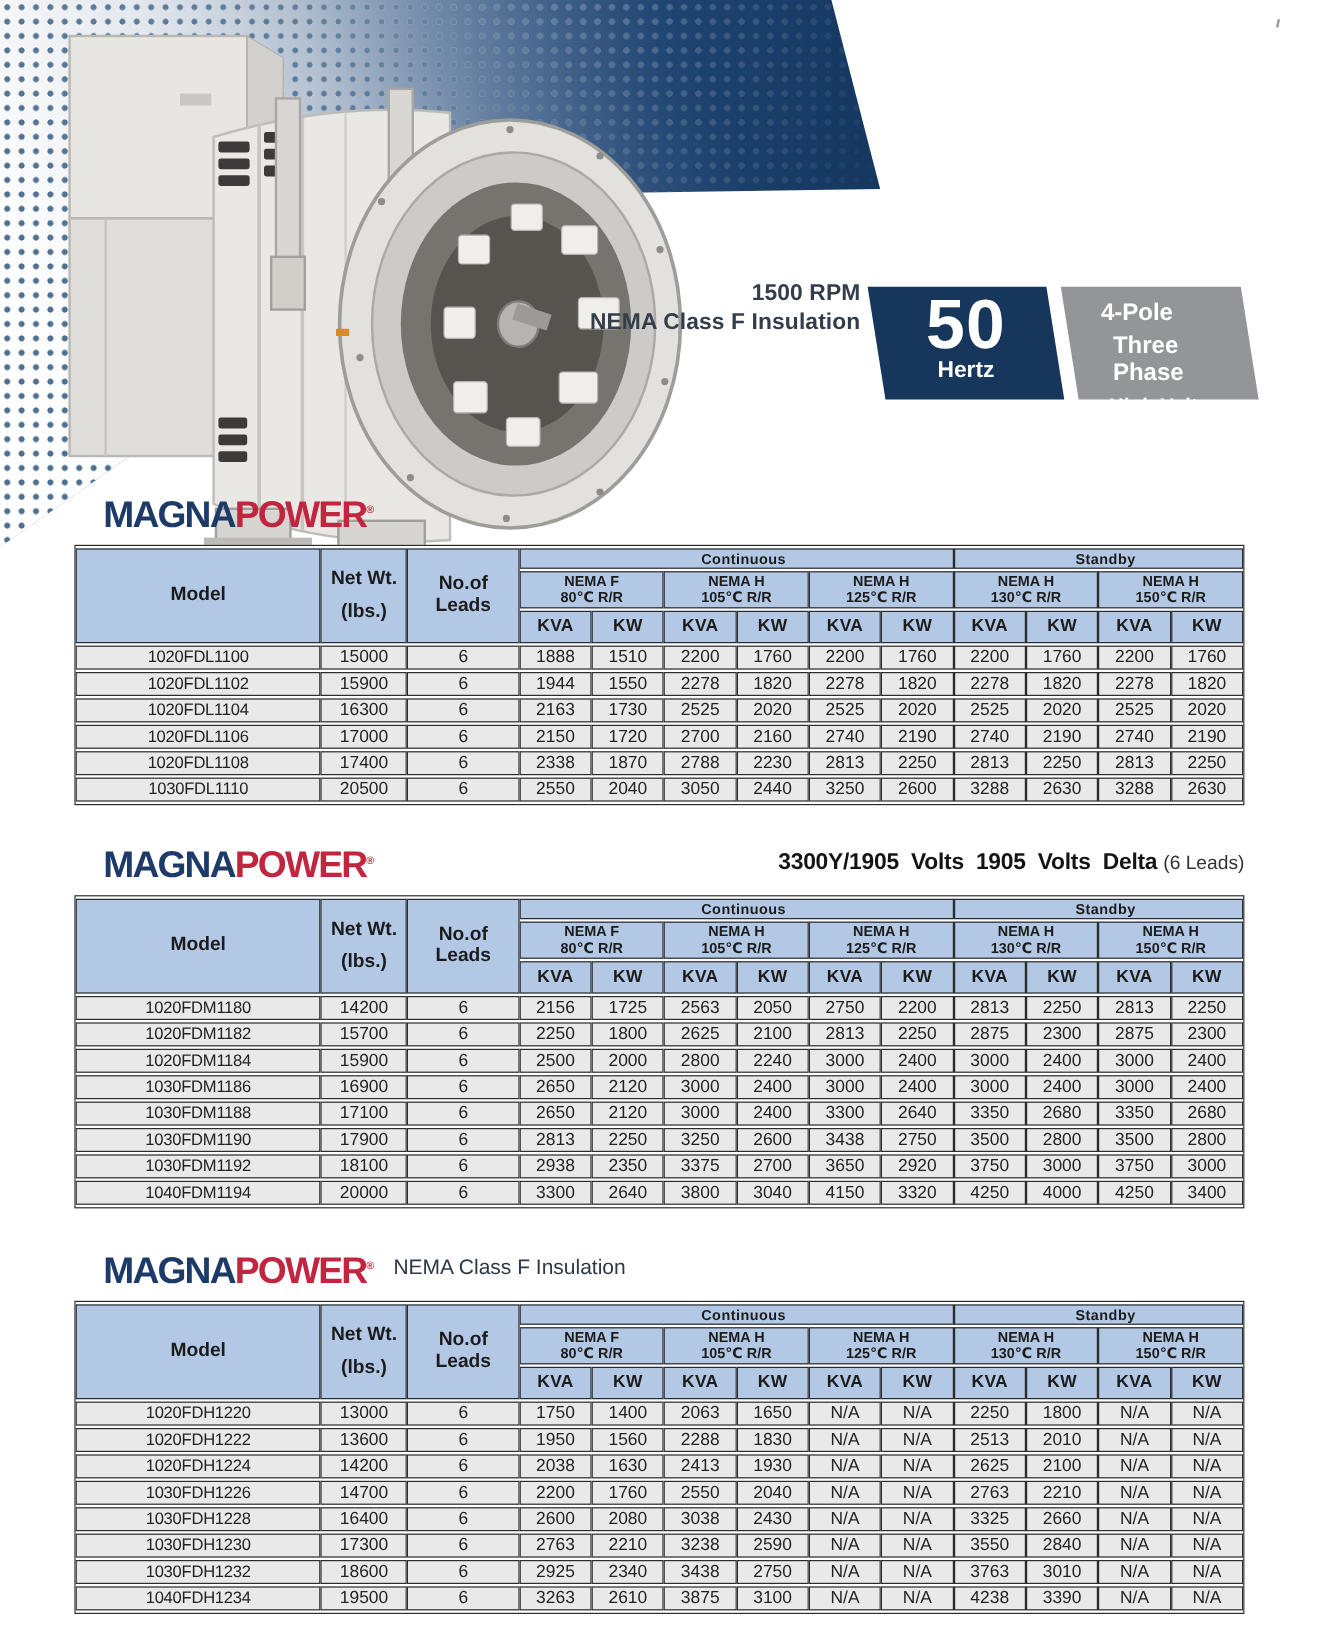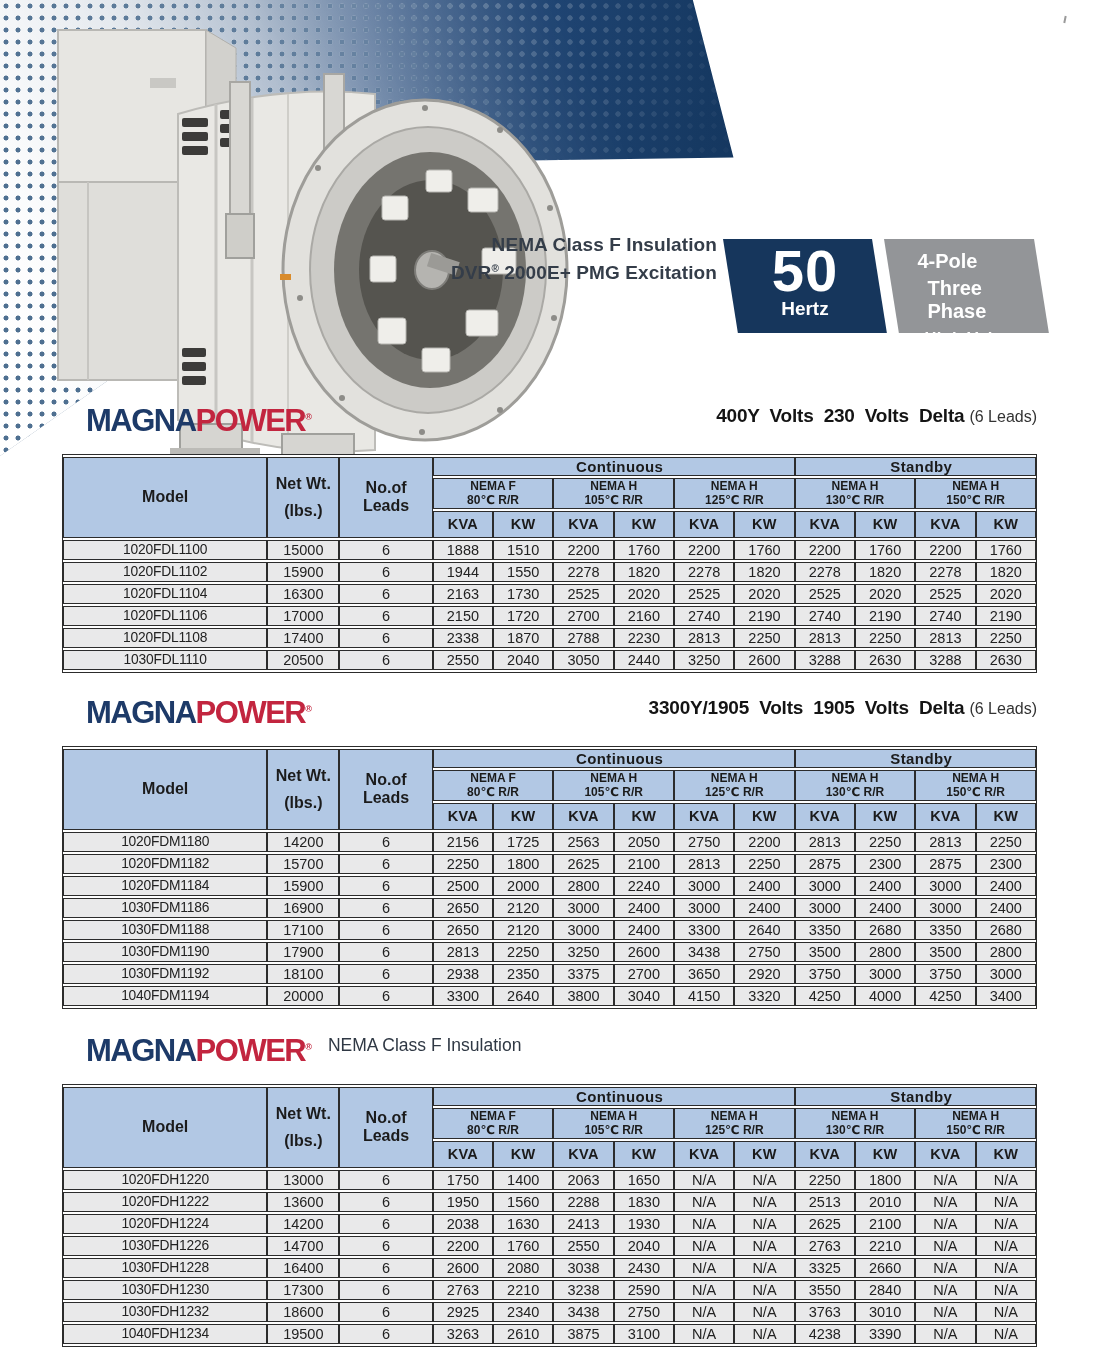--- a/index.html
+++ b/index.html
@@ -39,35 +39,35 @@
   .badge-inner { transform:skewX(-9deg); width:100%; height:100%; color:#fff; }
   .freq-value { text-align:center; font-size:58px; font-weight:800; line-height:1.0; padding-top:3px; letter-spacing:1px; }
   .freq-unit  { text-align:center; font-size:19px; font-weight:700; margin-top:-2px; }
   .type-l1 { font-size:20px;   font-weight:800; padding:11px 0 0 26px; }
   .type-l2 { font-size:20px;   font-weight:800; padding:4px 0 0 36px; }
   .type-l3 { font-size:16.5px; font-weight:700; padding:6px 0 0 33px; letter-spacing:.3px; }
 
   
   .table-block { position:absolute; left:62px; width:975px; }
   .tb1 { top:405px; } .tb2 { top:697px; } .tb3 { top:1035px; }
-  .logo-row { display:flex; align-items:flex-start; height:46px; padding-left:24px; margin-bottom:3px; }
+  .logo-row { display:flex; align-items:center; height:46px; padding-left:24px; margin-bottom:3px; }
   .logo { font-size:31px; font-weight:800; letter-spacing:-1.5px; line-height:1; white-space:nowrap; }
   .logo-magna { color:#1D3A68; font-weight:700; }
   .logo-power { color:#C2253F; font-weight:800; }
   .logo-reg { font-size:9px; vertical-align:super; color:#C2253F; letter-spacing:0; }
   .pre-title { font-size:17.5px; color:#2f3844; margin:0 0 4px 16px; }
   .tbl-title { margin-left:auto; margin-bottom:3px; white-space:nowrap; }
   .tbl-title-bold { font-size:19px; font-weight:800; color:#141414; word-spacing:5px; letter-spacing:-.2px; }
   .tbl-title-note { font-size:16px; font-weight:400; color:#333; margin-left:5px; }
 
   table.spec-table { width:100%; border-collapse:separate; border-spacing:0 2px; border:1px solid #2c2c2c; background:#fff; table-layout:fixed; }
   .spec-table th, .spec-table td { border:1px solid #2c2c2c; text-align:center; vertical-align:middle; overflow:hidden; }
   .spec-table th { background:#B2C8E4; color:#1b1b1b; font-weight:600; }
   .spec-table td { background:#E9E9EA; color:#222; font-size:14.5px; height:19px; padding:1px 2px; }
-  th.h-strip { font-size:15px; height:17px; letter-spacing:.4px; font-weight:600;padding-left:12px; }
+  th.h-strip { font-size:12px; height:17px; letter-spacing:.4px; font-weight:600;padding-left:12px; }
   th.h-nema  { font-size:12px; line-height:1.2; height:30px; }
   th.h-unit  { font-size:14.5px; height:27px; letter-spacing:.3px; }
   th.h-left  { font-size:16px; }
   td.c-model { font-size:13.8px; letter-spacing:-.2px; }
   .ln-gap { margin-top:9px; }
 </style>
 </head>
 <body>
 
 <div class="page">
@@ -137,22 +137,22 @@
       </g>
 
       <rect x="150" y="406" width="62" height="26" fill="#d6d5d1" stroke="#a0a09c" stroke-width="2"></rect>
       <rect x="252" y="416" width="72" height="24" fill="#d6d5d1" stroke="#a0a09c" stroke-width="2"></rect>
       <rect x="140" y="430" width="90" height="10" fill="#bcbbb7"></rect>
 
       <rect x="250" y="256" width="11" height="6" fill="#d98b2b"></rect>
     </svg>
 
     <div class="hero-specs">
+      <div>1500 RPM</div>
       <div>NEMA Class F Insulation</div>
-      <div><span>DVR</span><sup>®</sup><span> 2000E+ PMG Excitation</span></div>
     </div>
 
     <div class="badge badge-freq">
       <div class="badge-inner">
         <div class="freq-value">50</div>
         <div class="freq-unit">Hertz</div>
       </div>
     </div>
     <div class="badge badge-type">
       <div class="badge-inner">
@@ -161,21 +161,20 @@
         <div class="type-l3">High Voltage</div>
       </div>
     </div>
 
     <div class="artifact"></div>
   </div>
 
   <div class="table-block tb1">
     <div class="logo-row">
       <span class="logo"><span class="logo-magna">MAGNA</span><span class="logo-power">POWER</span><sup class="logo-reg">®</sup></span>
-      <span class="tbl-title"><span class="tbl-title-bold">400Y Volts 230 Volts Delta</span><span class="tbl-title-note">(6 Leads)</span></span>
     </div>
     <div>
         <table class="spec-table">
           <colgroup>
             <col style="width: 21%;">
             <col style="width: 7.4%;">
             <col style="width: 9.6%;">
             <col style="width: 6.2%;">
             <col style="width: 6.2%;">
             <col style="width: 6.2%;">

